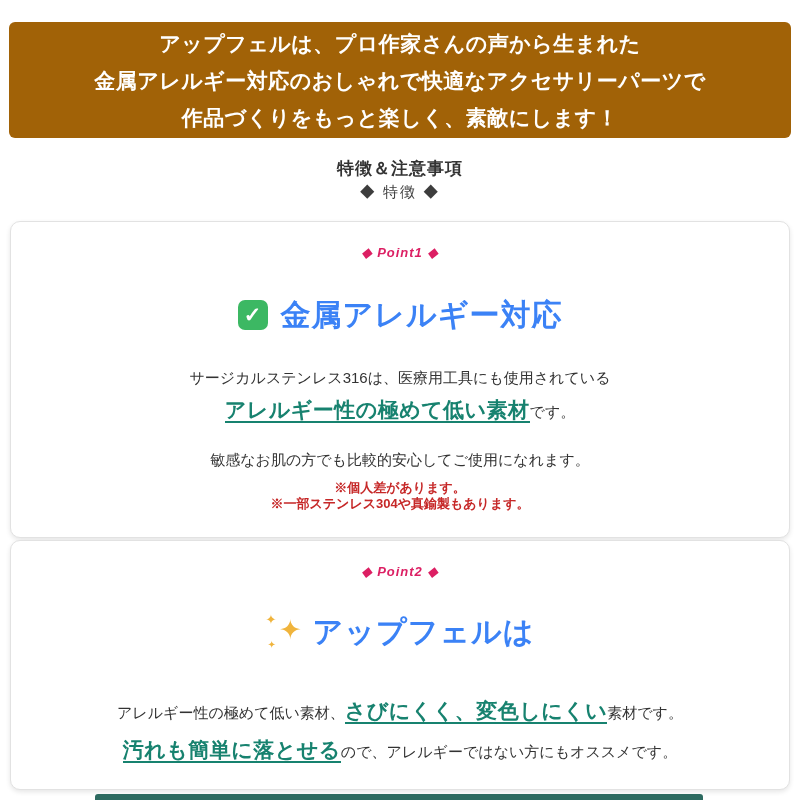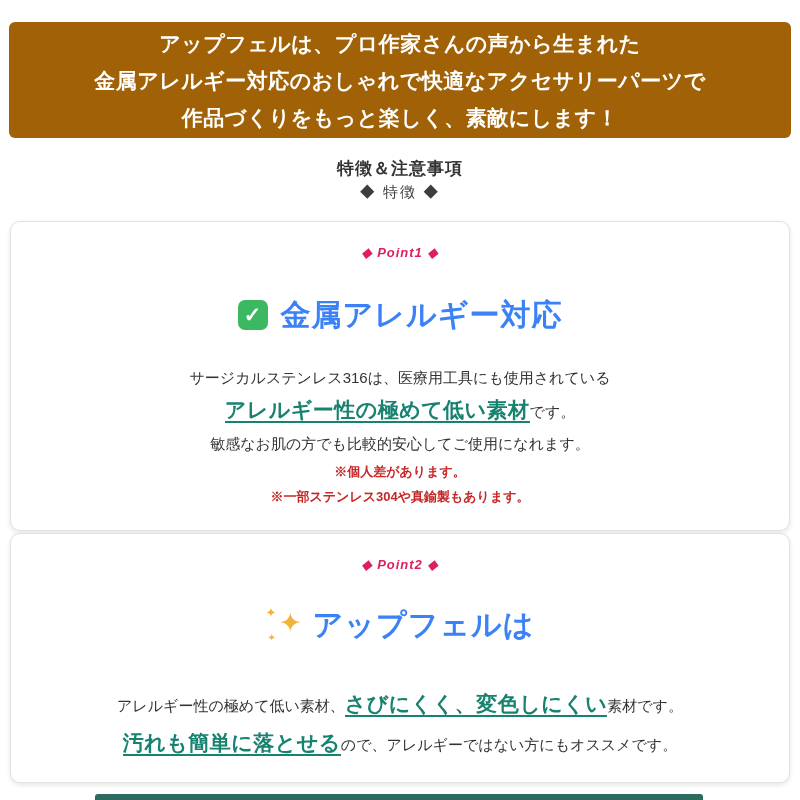--- a/index.html
+++ b/index.html
@@ -38,24 +38,24 @@
   .sparkles .sp-tiny  { position:absolute; left:2px;  bottom:-1px; font-size:10px; line-height:10px; }
 
   .body-line  { font-size:15px; color:#333333; line-height:20px; }
   .em-line    { line-height:28px; }
   .teal-em    { color:#17826f; font-weight:bold; font-size:21px; border-bottom:2px solid #17826f;
                 padding-bottom:0; letter-spacing:0.5px; }
   .plain      { font-size:15px; color:#333333; }
 
   .card1 .b1 { margin-top:36px; }
   .card1 .b2 { margin-top:8px; }
-  .card1 .b3 { margin-top:8px; }
+  .card1 .b3 { margin-top:24px; }
   .note { font-size:13px; font-weight:bold; color:#c62828; line-height:16px; }
   .card1 .n1 { margin-top:10px; }
-  .card1 .n2 { margin-top:9px; }
+  .card1 .n2 { }
 
   .card2 .b1 { margin-top:47px; line-height:30px; }
   .card2 .b2 { margin-top:7px;  line-height:30px; }
 
   .next-section-edge { position:absolute; left:95px; bottom:0; width:608px; height:6px;
                        background:#2d6a60; border-radius:3px 3px 0 0; }
 </style>
 </head>
 <body>
 

